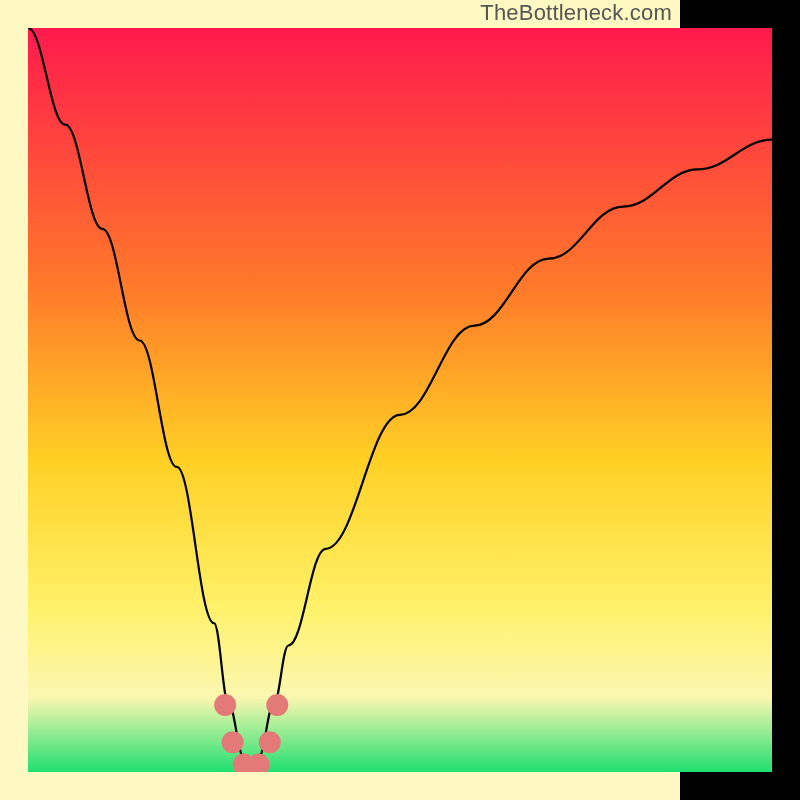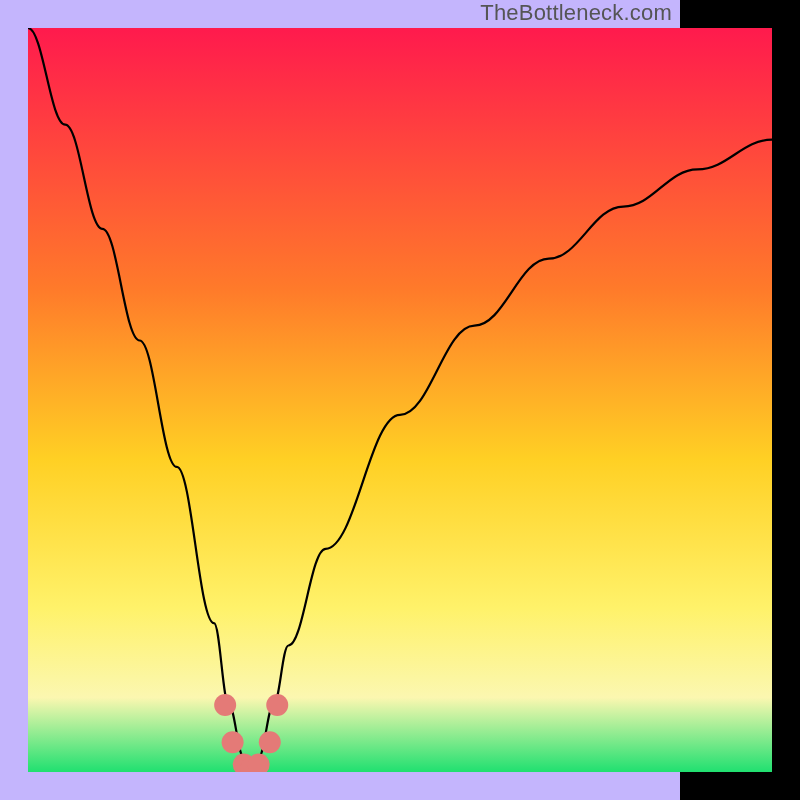--- a/index.html
+++ b/index.html
@@ -9,21 +9,21 @@
     height: 800px;
     background: #000;
     overflow: hidden;
   }
   .frame {
     position: absolute;
     left: 0;
     top: 0;
     width: 680px;
     height: 800px;
-    background: #c4b5fd;
+    background: #fef9c3;
   }
   .plot {
     position: absolute;
     left: 28px;
     top: 28px;
     width: 744px;
     height: 744px;
     overflow: hidden;
   }
   .watermark {

